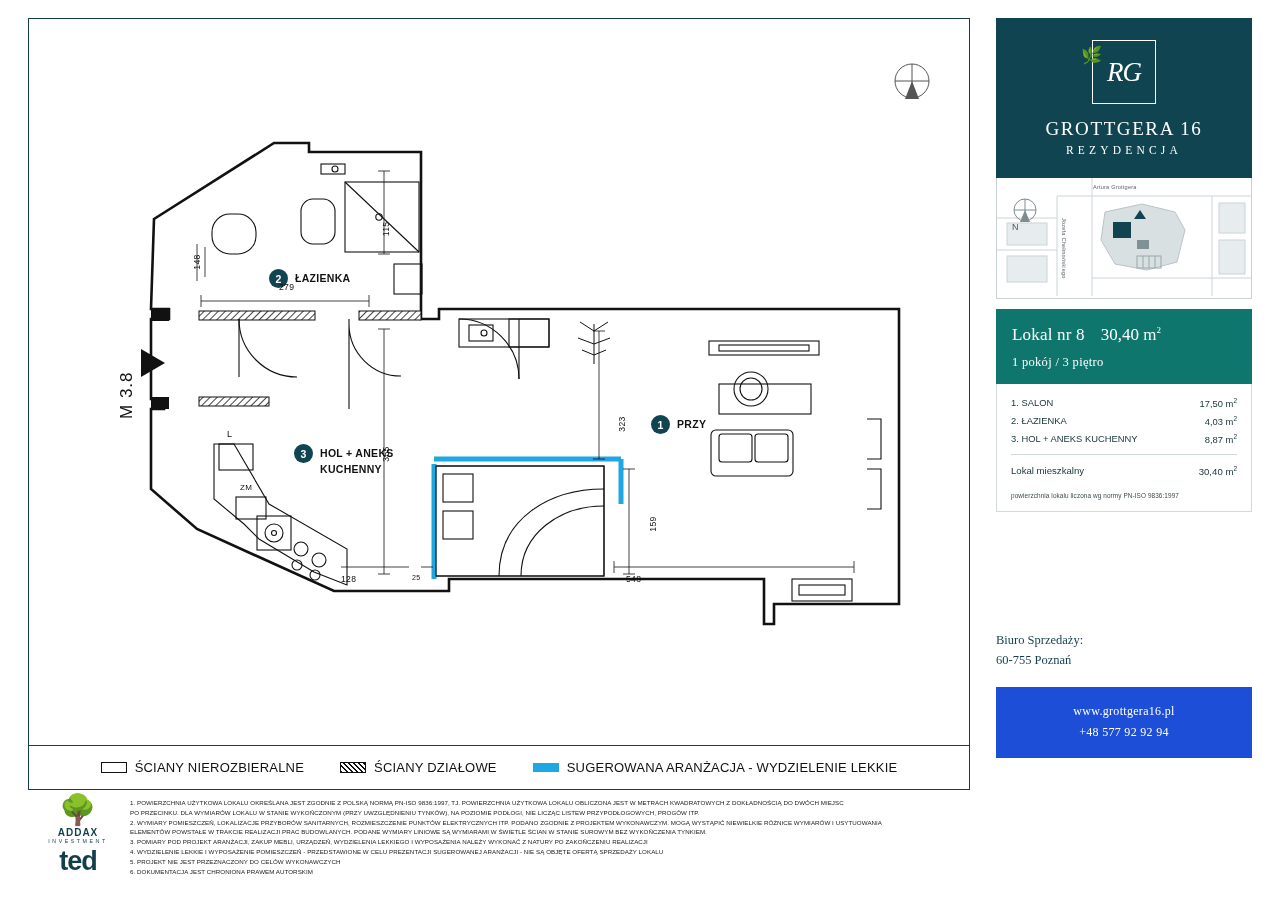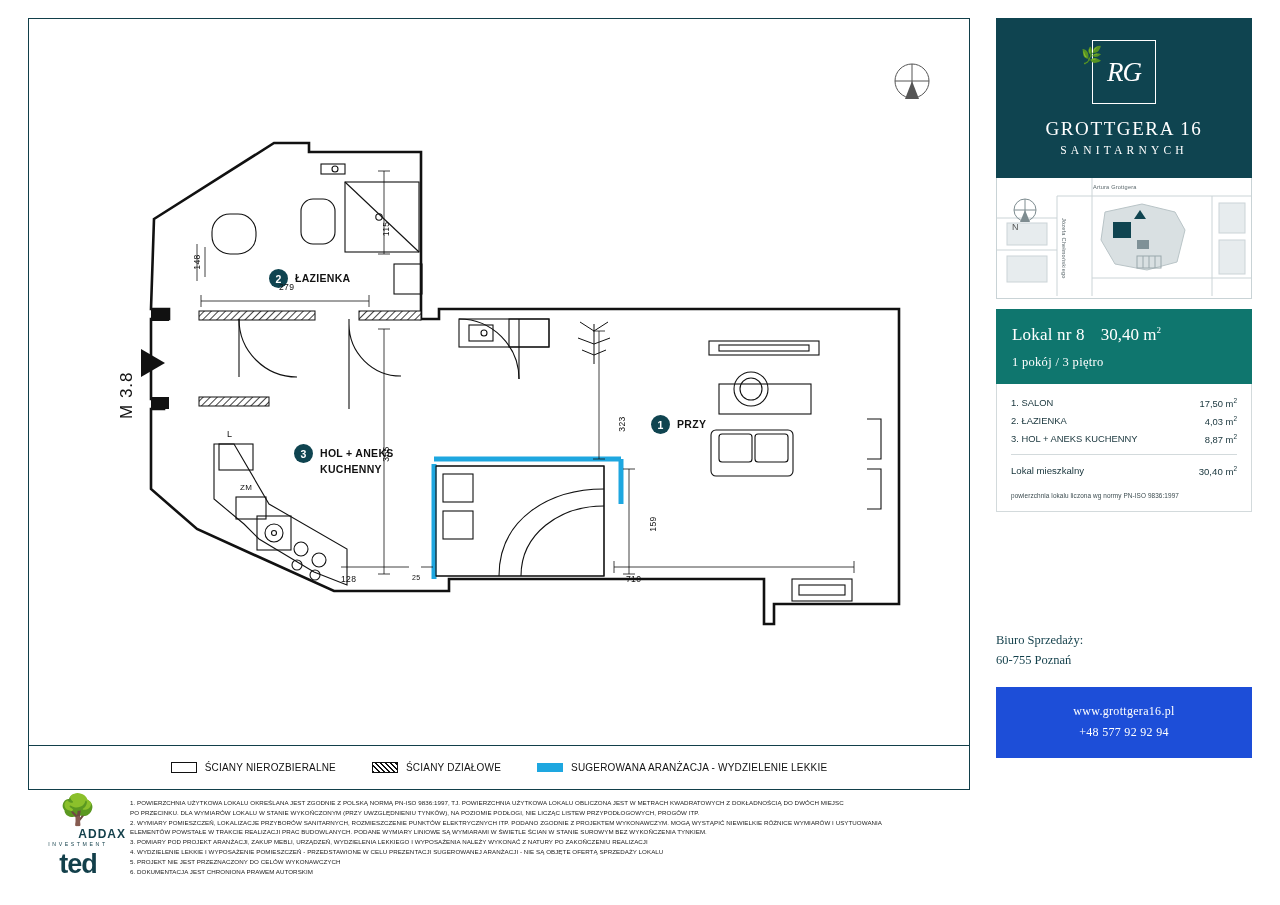--- a/index.html
+++ b/index.html
@@ -14,42 +14,42 @@
   
   .plan-panel{
     position:absolute;left:28px;top:18px;width:940px;height:770px;
     border:1px solid #123f4a;background:#fff;
   }
   .plan-svg{position:absolute;left:0;top:0;}
 
   .legend{
     position:absolute;left:28px;top:745px;width:942px;height:44px;
     display:flex;align-items:center;justify-content:center;gap:36px;
-    font-size:10px;letter-spacing:.2px;color:#111;
+    font-size:13px;letter-spacing:.2px;color:#111;
     border-top:1px solid #123f4a;box-sizing:border-box;
   }
   .legend .it{display:flex;align-items:center;gap:8px;}
   .sw{width:26px;height:11px;box-sizing:border-box;}
   .sw.solid{border:1.4px solid #111;background:#fff;}
   .sw.hatch{border:1.2px solid #111;background:
      repeating-linear-gradient(45deg,#111 0 1.4px,#fff 1.4px 3.6px);}
   .sw.blue{background:#1ea7e0;border:none;height:9px;}
 
   
   .notes{
     position:absolute;left:130px;top:798px;width:830px;
     font-size:6.2px;line-height:1.58;color:#1a1a1a;letter-spacing:.05px;
   }
   .notes div{white-space:nowrap;overflow:hidden;}
 
   .addax{
     position:absolute;left:30px;top:795px;width:96px;text-align:center;color:#123f4a;
   }
   .addax .tree{font-size:30px;line-height:30px;color:#1b5560;}
-  .addax .nm{font-size:12px;font-weight:bold;letter-spacing:1px;margin-top:2px;text-align:right;}
+  .addax .nm{font-size:10px;font-weight:bold;letter-spacing:1px;margin-top:2px;}
   .addax .sub{font-size:5.2px;letter-spacing:2.6px;}
   .addax .big{font-size:27px;font-weight:bold;letter-spacing:-1px;margin-top:2px;color:#123f4a;}
 
   
   .side{position:absolute;left:996px;top:18px;width:256px;}
   .logo-box{
     background:#0f4450;color:#fff;height:160px;width:100%;
     display:flex;flex-direction:column;align-items:center;justify-content:center;
     box-sizing:border-box;
   }
@@ -260,21 +260,21 @@
     <div class="ptxt" style="left:648px;top:399px;">PRZY</div>
 
     <div class="dim" style="left:250px;top:263px;">279</div>
     <div class="dim" style="left:160px;top:238px;transform:rotate(-90deg);">148</div>
     <div class="dim" style="left:350px;top:205px;transform:rotate(-90deg);">115</div>
     <div class="dim" style="left:349px;top:430px;transform:rotate(-90deg);">355</div>
     <div class="dim" style="left:585px;top:400px;transform:rotate(-90deg);">323</div>
     <div class="dim" style="left:616px;top:500px;transform:rotate(-90deg);">159</div>
     <div class="dim" style="left:312px;top:555px;">128</div>
     <div class="dim" style="left:383px;top:555px;font-size:7px;">25</div>
-    <div class="dim" style="left:597px;top:555px;">710</div>
+    <div class="dim" style="left:597px;top:555px;">548</div>
 
     <div class="dim" style="left:198px;top:410px;font-size:9px;">L</div>
     <div class="dim" style="left:211px;top:464px;font-size:8px;">ZM</div>
   </div>
 
   <div class="legend">
     <div class="it">
       <span class="sw solid"></span>
       <span>ŚCIANY NIEROZBIERALNE</span>
     </div>
@@ -307,21 +307,21 @@
   </div>
 
   <div class="side">
 
     <div class="logo-box">
       <div class="logo-mark">
         <span class="sprig">🌿</span>
         <span class="rg">RG</span>
       </div>
       <div class="logo-t1">GROTTGERA 16</div>
-      <div class="logo-t2">SANITARNYCH</div>
+      <div class="logo-t2">REZYDENCJA</div>
     </div>
 
     <div class="mini-map">
       <svg width="254" height="118" viewBox="0 0 254 118">
         <rect x="0" y="0" width="254" height="118" fill="#fff"></rect>
         <g stroke="#cbd4d7" stroke-width="1" fill="none">
           <line x1="60" y1="18" x2="254" y2="18"></line>
           <line x1="60" y1="18" x2="60" y2="118"></line>
           <line x1="95" y1="0" x2="95" y2="118"></line>
           <line x1="0" y1="40" x2="60" y2="40"></line>

